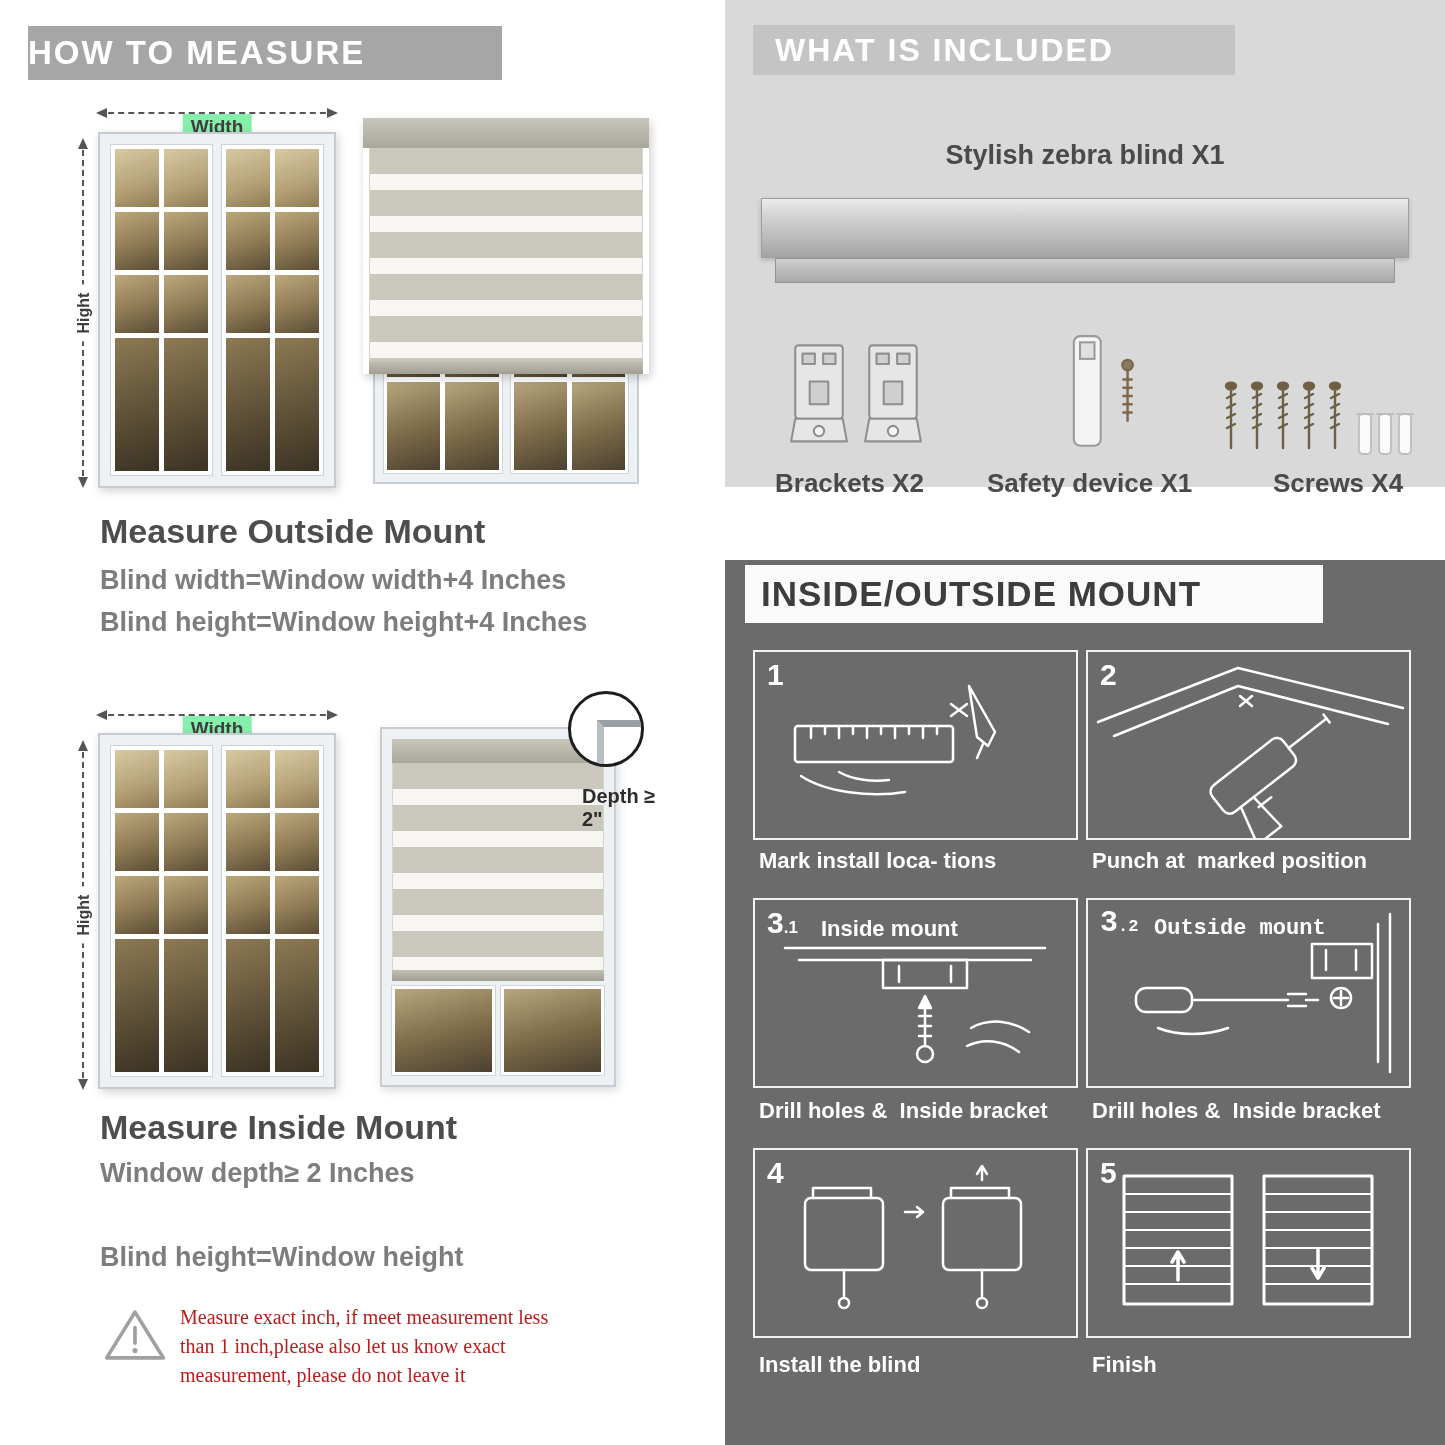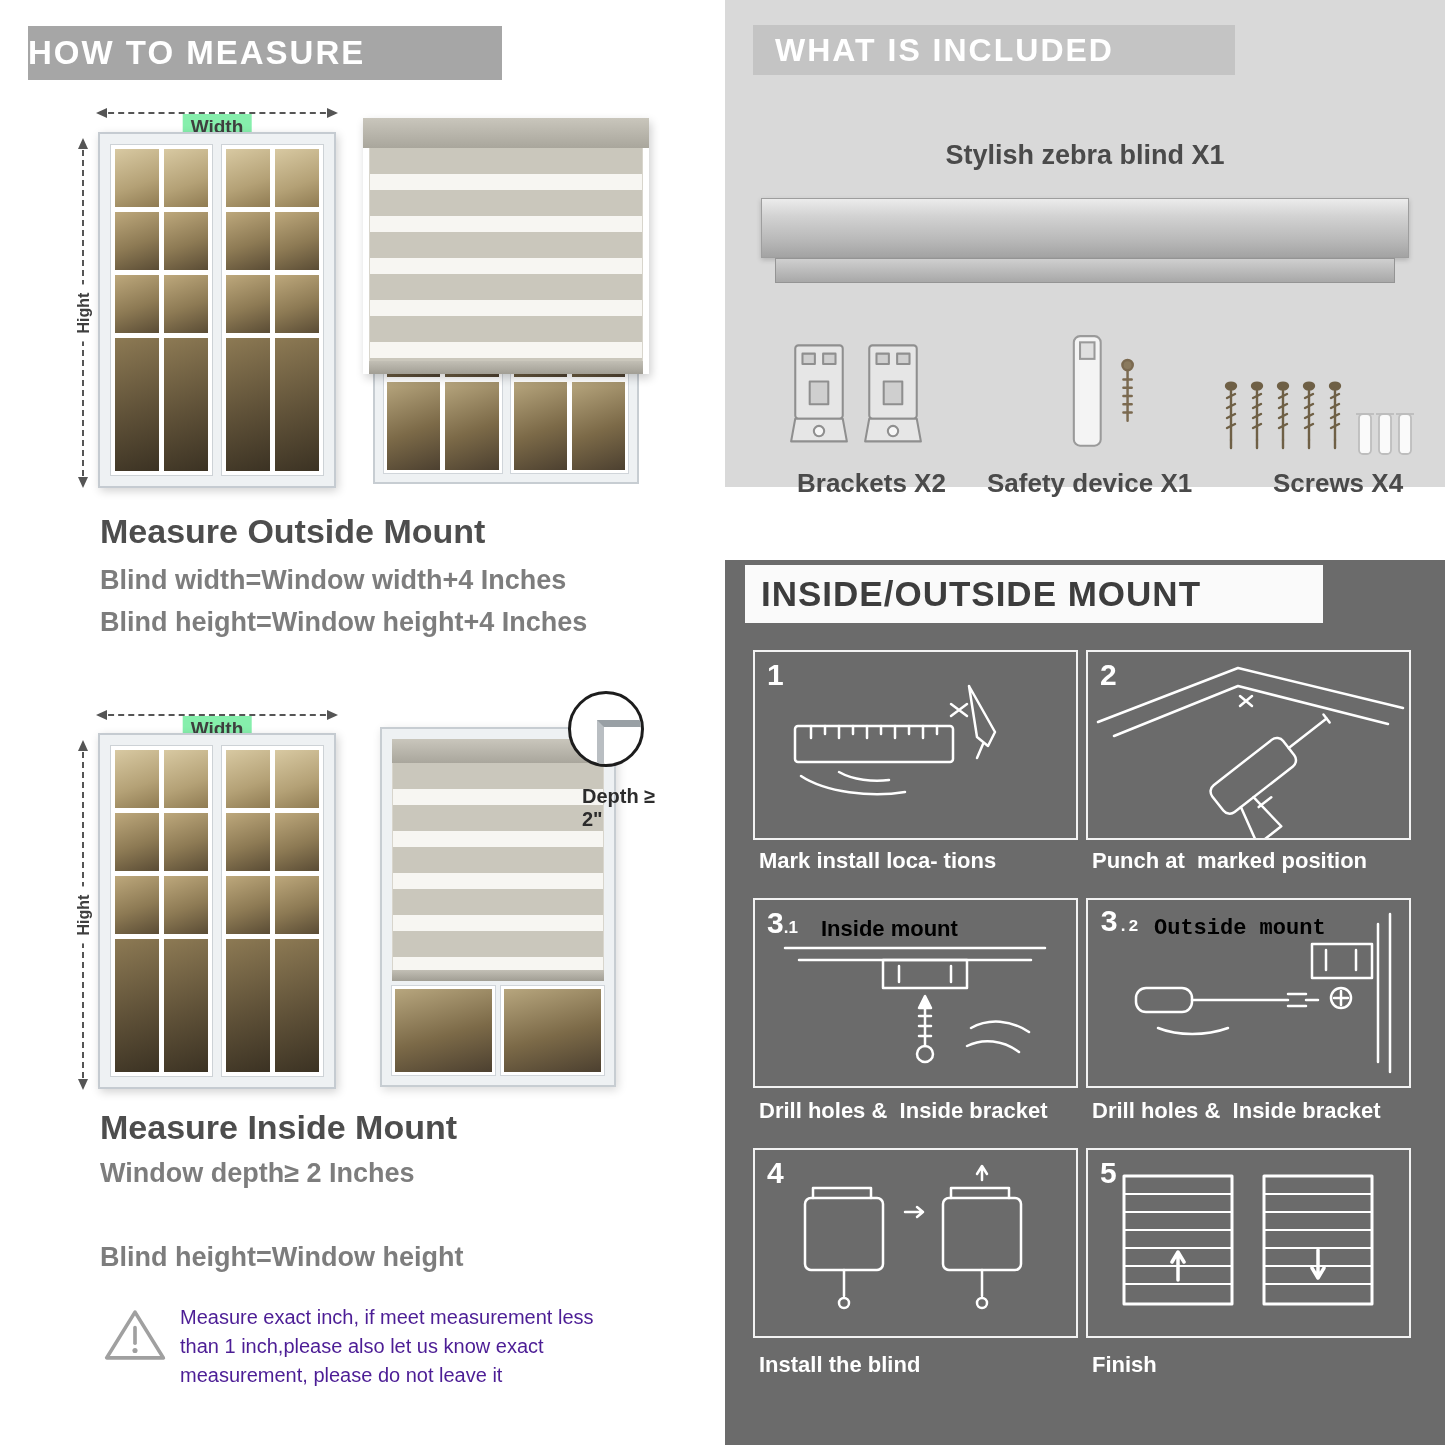--- a/index.html
+++ b/index.html
@@ -82,21 +82,21 @@
   .depth-circle { position:absolute; right:-30px; top:-38px; width:76px; height:76px;
     border:3px solid #1d1d1d; border-radius:50%; background:#fff; overflow:hidden; }
   .dc-corner { position:absolute; left:26px; top:26px; width:56px; height:56px;
     border-left:7px solid #b9bec2; border-top:7px solid #99a0a5; }
   .depth-label { position:absolute; font-weight:bold; font-size:20px; color:#2c2c2c; }
 
   .h-title { position:absolute; font-size:34px; font-weight:bold; color:#4d4d4d; }
   .h-line  { position:absolute; font-size:27px; font-weight:bold; color:#7d7d7d; }
 
   .warn-icon { position:absolute; left:103px; top:1306px; width:64px; height:58px; }
-  .warn-text { position:absolute; left:180px; top:1303px; font-size:20px; color:#4c1d95; line-height:29px; }
+  .warn-text { position:absolute; left:180px; top:1303px; font-size:20px; color:#b91c1c; line-height:29px;font-family:Liberation Serif, serif; }
 
   
   .rt { position:absolute; left:725px; top:0; width:720px; height:487px; background:#d9d9d9; }
   .rt-band { position:absolute; left:28px; top:25px; width:482px; height:50px; background:#c4c4c4;
     color:#fff; font-weight:bold; font-size:32px; letter-spacing:2px; line-height:50px; padding-left:22px; }
   .rt-bllabel { position:absolute; left:0; top:140px; width:100%; text-align:center;
     font-size:27px; font-weight:bold; color:#4a4a4a; }
   .headrail-main { position:absolute; left:36px; top:198px; width:648px; height:60px;
     background:linear-gradient(180deg,#ececec 0,#d2d2d2 30%,#b9b9b9 70%,#a3a3a3 100%);
     border:1px solid #9e9e9e; box-shadow:0 2px 5px rgba(0,0,0,.18); }
@@ -106,21 +106,21 @@
   .part-svg { position:absolute; }
 
   
   .rb { position:absolute; left:725px; top:560px; width:720px; height:885px; background:#6b6b6b; }
   .rb-band { position:absolute; left:20px; top:5px; width:578px; height:58px; background:#fafafa;
     color:#3d3d3d; font-weight:bold; font-size:35px; letter-spacing:1px; line-height:58px; padding-left:16px; }
   .panel { position:absolute; width:325px; height:190px; border:2px solid #f2f2f2; }
   .panel svg { position:absolute; inset:0; width:100%; height:100%; }
   .pnum { position:absolute; left:12px; top:8px; color:#fff; font-weight:bold; font-size:30px; line-height:30px; }
   .pnum .sub { font-size:17px; }
-  .ptitle { position:absolute; left:66px; top:16px; color:#000000; font-weight:bold; font-size:22px; }
+  .ptitle { position:absolute; left:66px; top:16px; color:#ffffff; font-weight:bold; font-size:22px; }
   .caption { position:absolute; color:#fff; font-weight:bold; font-size:22px; white-space:pre-wrap;text-align:right; }
 </style>
 </head>
 <body>
 
 <div class="canvas">
 
   <section class="left">
 
     <div class="banner">
@@ -313,21 +313,21 @@
       <g stroke="#bdbdbd" stroke-width="1.8" fill="#fafafa">
         <rect x="142" y="36" width="12" height="40" rx="4"></rect>
           <path d="M139 36h18"></path>
         <rect x="162" y="36" width="12" height="40" rx="4"></rect>
           <path d="M159 36h18"></path>
         <rect x="182" y="36" width="12" height="40" rx="4"></rect>
           <path d="M179 36h18"></path>
       </g>
     </svg>
 
-    <div class="part-label" style="left:72px;text-align:center;">Brackets X2</div>
+    <div class="part-label" style="left:50px;text-align:center;">Brackets X2</div>
     <div class="part-label" style="left:262px;">Safety device X1</div>
     <div class="part-label" style="left:500px;margin-left:48px;">Screws X4</div>
   </section>
 
   <section class="rb">
     <div class="rb-band">
       <span>INSIDE/OUTSIDE MOUNT</span>
     </div>
 
     <div class="panel" style="left:28px;top:90px;">

